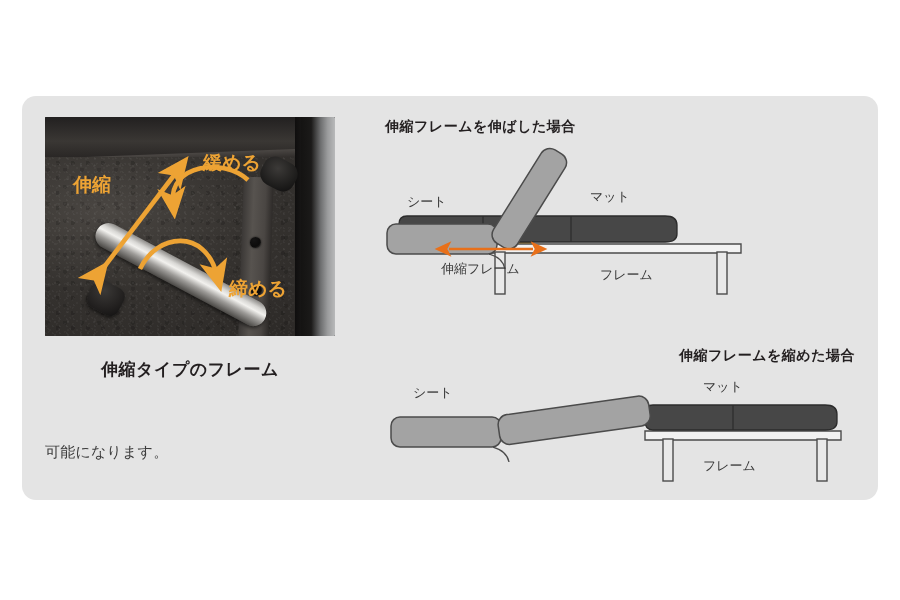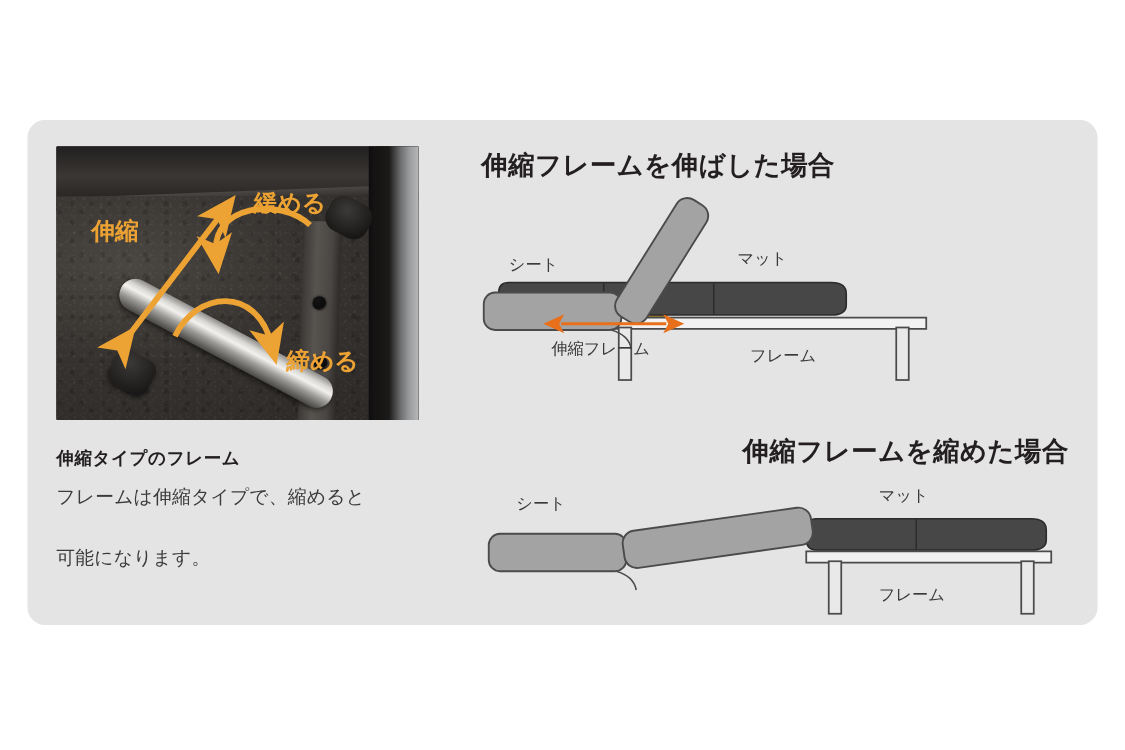--- a/index.html
+++ b/index.html
@@ -101,33 +101,34 @@
   .photo .rod-joint{
     position:absolute;left:216px;top:42px;
     width:36px;height:30px;border-radius:12px;
     background:radial-gradient(ellipse at 40% 35%, #3c3a38 0%, #1d1c1b 65%, #0d0c0c 100%);
     transform:rotate(28deg);
   }
   .ovl{position:absolute;left:0;top:0;width:290px;height:219px;}
 
   .left-title{
     margin:22px 0 0 0;
-    font-size:14px;font-weight:bold;color:#231f20;
+    font-size:17px;font-weight:bold;color:#231f20;
     letter-spacing:.5px;
+    text-align:center;
   }
   .left-body{
     margin:10px 0 0 0;
     font-size:15px;color:#3b3b3b;line-height:1.62;
     letter-spacing:.2px;
   }
 
   
   .right-col{position:absolute;left:385px;top:118px;width:470px;}
   .diag-title{
-    font-size:21px;color:#231f20;letter-spacing:.5px;
+    font-size:14px;color:#231f20;letter-spacing:.5px;
     margin:0;
   }
   .diag-title.second{margin-top:4px;text-align:right;}
   .diag-wrap{position:relative;text-decoration:underline;}
   .diag-svg{display:block;}
 
   .blk2{position:absolute;left:385px;top:343px;width:470px;}
 </style>
 </head>
 <body>
@@ -169,21 +170,21 @@
 
         <text x="28" y="74" font-family="'Liberation Sans',sans-serif" font-size="19" font-weight="bold" fill="#eda334">伸縮</text>
         <text x="158" y="52" font-family="'Liberation Sans',sans-serif" font-size="19" font-weight="bold" fill="#eda334">緩める</text>
         <text x="184" y="178" font-family="'Liberation Sans',sans-serif" font-size="19" font-weight="bold" fill="#eda334">締める</text>
       </svg>
     </div>
 
     <h2 class="left-title">伸縮タイプのフレーム</h2>
 
     <p class="left-body">
-      <span>フレームは伸縮タイプで、縮めると</span><br>
+      <br>
       <br>
       <span>可能になります。</span>
     </p>
   </div>
 
   <div class="right-col">
     <h2 class="diag-title">伸縮フレームを伸ばした場合</h2>
 
     <div class="diag-wrap">
       <svg class="diag-svg" width="470" height="168" viewBox="0 0 470 168">

